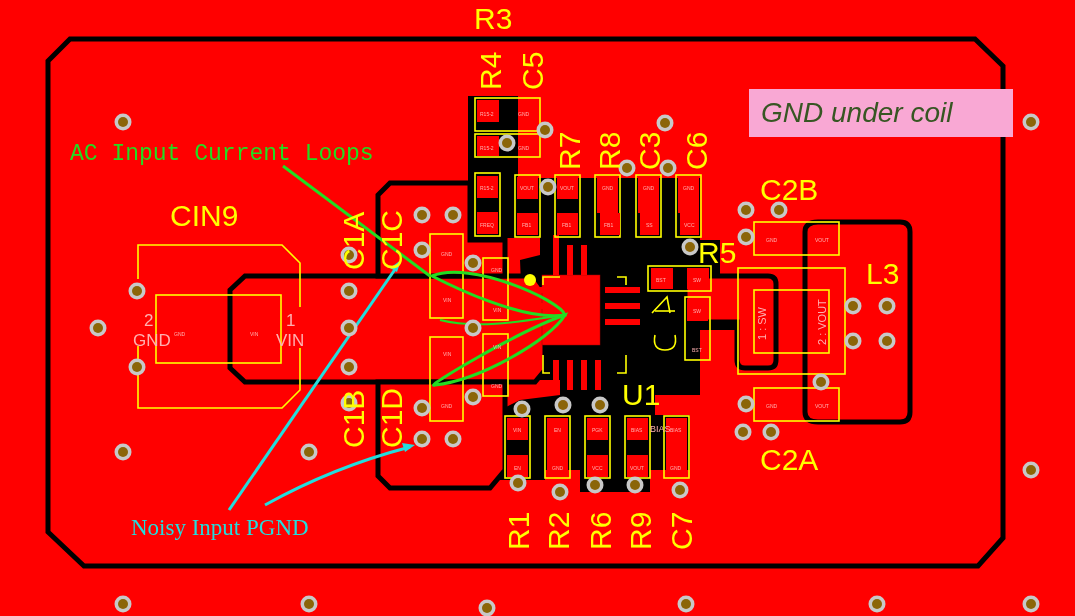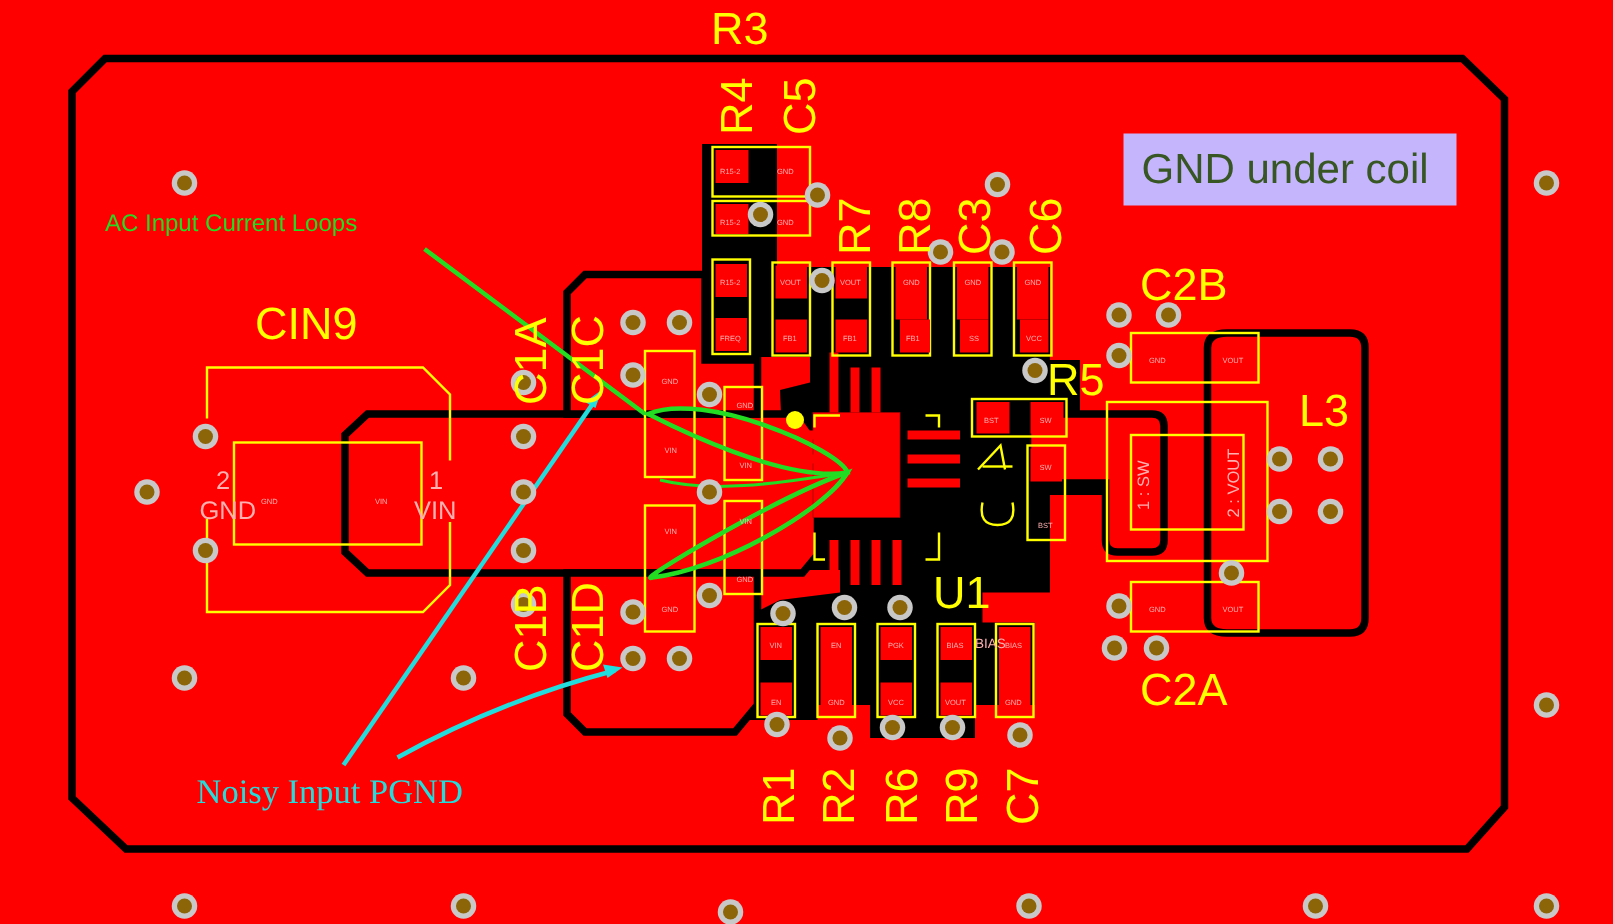--- a/index.html
+++ b/index.html
@@ -8,23 +8,23 @@
   .silk{fill:none;stroke:#ffff00;stroke-width:1.6;}
   .silk-txt{fill:#ffff00;font-family:"Liberation Sans",sans-serif;font-size:30px;}
   .pin-txt{fill:#ffb0b0;font-family:"Liberation Sans",sans-serif;font-size:5px;}
   .pin-big{fill:#ffb0b0;font-family:"Liberation Sans",sans-serif;font-size:17px;}
   .outline{fill:none;stroke:#000;stroke-width:5;}
   .void{fill:#000;}
   .pour{fill:#ff0000;stroke:#000;stroke-width:5;}
   .pad{fill:#ff0000;stroke:#a00000;stroke-width:0.5;}
   .via-ring{fill:#c8c8c8;}
   .via-hole{fill:#8b6508;}
-  .note-box{position:absolute;left:749px;top:89px;width:222px;height:48px;background:#c4b5fd;}
+  .note-box{position:absolute;left:749px;top:89px;width:264px;height:48px;background:#f9a8d4;font-style:italic;}
   .note-box span{position:absolute;left:12px;top:8px;font-size:28px;color:#375623;font-family:"Liberation Sans",sans-serif;}
-  .ann-green{position:absolute;left:70px;top:141px;font-family:Liberation Sans, sans-serif;font-size:16px;color:#22dd22;}
+  .ann-green{position:absolute;left:70px;top:141px;font-family:Liberation Mono, monospace;font-size:23px;color:#22dd22;}
   .ann-cyan{position:absolute;left:131px;top:515px;font-family:"Liberation Serif",serif;font-size:23px;color:#22dddd;text-align:right;}
 </style>
 </head>
 <body>
 
 <svg width="1075" height="616" viewBox="0 0 1075 616">
 
   <polygon class="outline" points="70,39 975,39 1003,66 1003,538 978,566 84,566 48,532 48,61"></polygon>
 
   <path class="void" d="M468,96 L518,96 L518,178 L700,178 L700,240 L720,240 L720,275 L735,275 L735,330 L700,330 L700,395 L655,395 L655,415 L690,415 L690,470 L650,470 L650,492 L580,492 L580,470 L545,470 L545,480 L500,480 L500,410 L520,400 L560,395 L560,380 L525,380 L520,260 L540,255 L540,238 L468,238 Z"></path>

